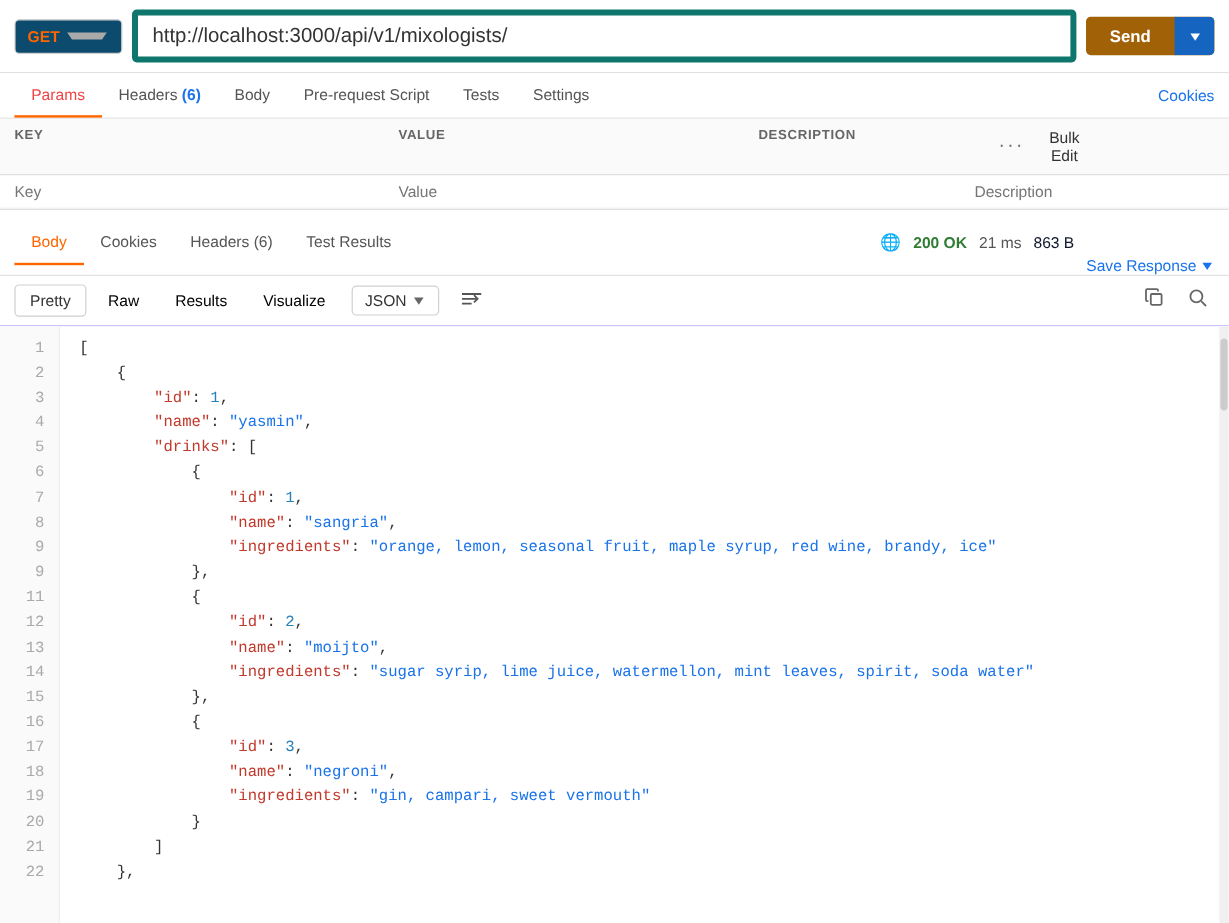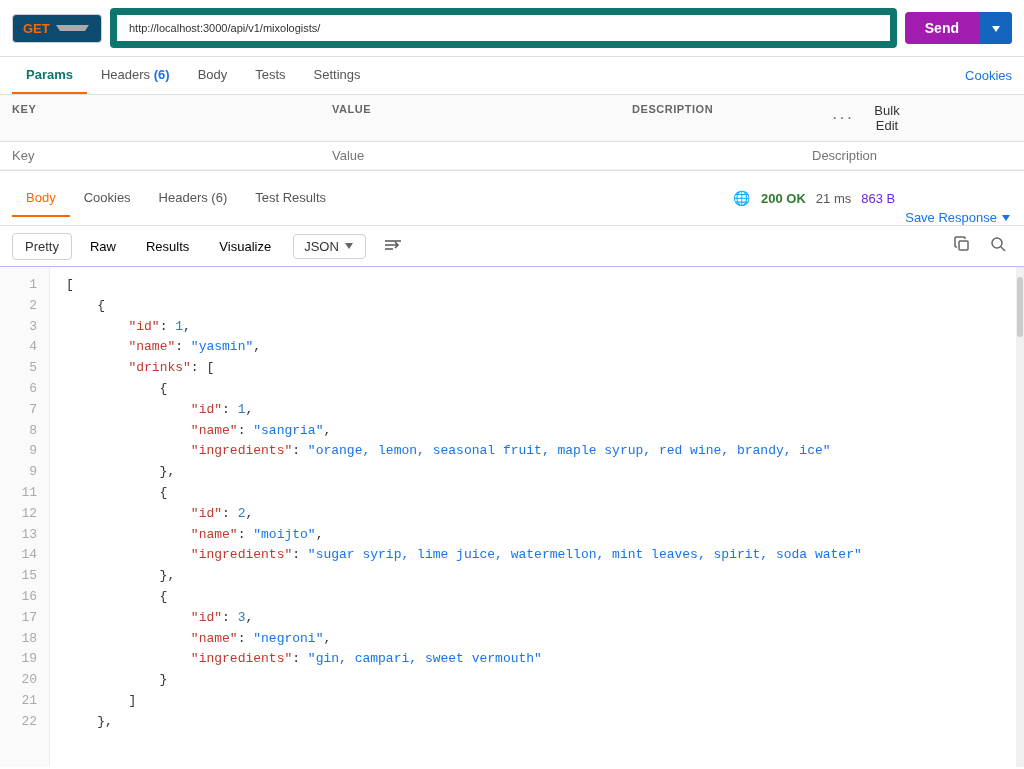--- a/index.html
+++ b/index.html
@@ -2,29 +2,29 @@
 <html><head>
   <meta charset="utf-8">
   <style>
     * { box-sizing: border-box; margin: 0; padding: 0; }
     body { font-family: -apple-system, BlinkMacSystemFont, 'Segoe UI', sans-serif; background: #fff; font-size: 13px; color: #333; }
 
     
     .top-bar { display: flex; align-items: center; padding: 8px 12px; gap: 8px; background: #fff; border-bottom: 1px solid #e0e0e0; }
     .method-select { display: flex; align-items: center; gap: 4px; border: 1px solid #d0d0d0; border-radius: 4px; padding: 6px 10px; font-size: 13px; font-weight: 600; color: #f60; background: #0c4a6e; cursor: pointer; min-width: 90px; }
     .method-select span { flex: 1; }
-    .url-input { flex: 1; border: 7px solid #0f766e; border-radius: 4px; padding: 7px 12px; font-size: 11px; color: #333; outline: none; }
-    .send-btn { display: flex; align-items: center; background: #a21caf; color: #fff; border: none; border-radius: 4px; font-size: 14px; font-weight: 600; cursor: pointer; overflow: hidden; }
+    .url-input { flex: 1; border: 5px solid #0f766e; border-radius: 4px; padding: 7px 12px; font-size: 17px; color: #333; outline: none; }
+    .send-btn { display: flex; align-items: center; background: #a16207; color: #fff; border: none; border-radius: 4px; font-size: 14px; font-weight: 600; cursor: pointer; overflow: hidden; }
     .send-btn-main { padding: 8px 20px; }
     .send-btn-arrow { padding: 8px 10px; background: #1565c0; border-left: 1px solid #1565c0; }
 
     
     .req-tabs { display: flex; align-items: center; padding: 0 12px; border-bottom: 1px solid #e0e0e0; background: #fff; }
     .req-tab { padding: 10px 14px; font-size: 13px; color: #555; cursor: pointer; border-bottom: 2px solid transparent; position: relative; }
-    .req-tab.active { color: #0f766e; border-bottom: 2px solid #f60; font-weight: 700; }
+    .req-tab.active { color: #ef4444; border-bottom: 2px solid #f60; font-weight: 400; }
     .req-tab .badge { color: #1a73e8; font-weight: 600; }
     .req-tabs-right { margin-left: auto; }
     .cookies-link { color: #1a73e8; font-weight: 500; cursor: pointer; padding: 10px 0; }
 
     
     .params-table { border-bottom: 1px solid #e0e0e0; }
     .params-header { display: grid; grid-template-columns: 320px 1fr 200px 80px 100px; padding: 8px 12px; background: #fafafa; border-bottom: 1px solid #e0e0e0; }
     .params-header-cell { font-size: 11px; font-weight: 600; color: #666; letter-spacing: 0.05em; text-transform: uppercase; }
     .params-header-actions { display: flex; align-items: center; gap: 8px; }
     .dots-btn { background: none; border: none; cursor: pointer; color: #666; font-size: 16px; letter-spacing: 2px; }
@@ -32,21 +32,21 @@
     .params-row { display: grid; grid-template-columns: 320px 1fr 200px; padding: 6px 12px; border-bottom: 1px solid #f0f0f0; }
     .params-cell input { border: none; outline: none; color: #999; font-size: 13px; width: 100%; background: transparent; }
 
     
     .resp-tabs-bar { display: flex; align-items: center; padding: 0 12px; border-bottom: 1px solid #e0e0e0; background: #fff; }
     .resp-tab { padding: 10px 14px; font-size: 13px; color: #555; cursor: pointer; border-bottom: 2px solid transparent; }
     .resp-tab.active { color: #f60; border-bottom: 2px solid #f60; }
     .resp-status { margin-left: auto; display: flex; align-items: center; gap: 10px; }
     .status-ok { color: #2e7d32; font-weight: 600; font-size: 13px; }
     .status-time { color: #555; font-size: 13px; }
-    .status-size { color: #6d28d9; font-size: 13px; }
+    .status-size { color: #0f172a; font-size: 13px; }
     .save-response-btn { color: #1a73e8; font-weight: 500; font-size: 13px; cursor: pointer; display: flex; align-items: center; gap: 3px; margin-top: 39px; }
 
     
     .format-bar { display: flex; align-items: center; padding: 6px 12px; gap: 6px; border-bottom: 1px solid #c4b5fd; background: #fff; }
     .fmt-btn { padding: 5px 12px; border-radius: 4px; border: none; background: none; font-size: 13px; color: #000000; cursor: pointer; }
     .fmt-btn.active { background: #fff; border: 1px solid #d0d0d0; color: #333; font-weight: 500; }
     .json-select { display: flex; align-items: center; gap: 4px; border: 1px solid #d0d0d0; border-radius: 4px; padding: 4px 10px; font-size: 13px; background: #fff; cursor: pointer; margin-left: 4px; }
     .wrap-btn { padding: 5px 8px; background: none; border: none; cursor: pointer; color: #555; font-size: 13px; margin-left: 4px; }
     .format-bar-right { margin-left: auto; display: flex; gap: 8px; }
     .icon-btn { background: none; border: none; cursor: pointer; color: #666; font-size: 16px; padding: 4px 6px; }
@@ -82,20 +82,21 @@
     <span class="send-btn-arrow">
       <span class="chevron-down" style="color:#fff;"></span>
     </span>
   </button>
 </div>
 
 <div class="req-tabs">
   <div class="req-tab active">Params</div>
   <div class="req-tab">Headers <span class="badge">(6)</span></div>
   <div class="req-tab">Body</div>
+  <div class="req-tab">Pre-request Script</div>
   <div class="req-tab">Tests</div>
   <div class="req-tab">Settings</div>
   <div class="req-tabs-right">
     <span class="cookies-link">Cookies</span>
   </div>
 </div>
 
 <div class="params-table">
   <div class="params-header">
     <div class="params-header-cell">KEY</div>

